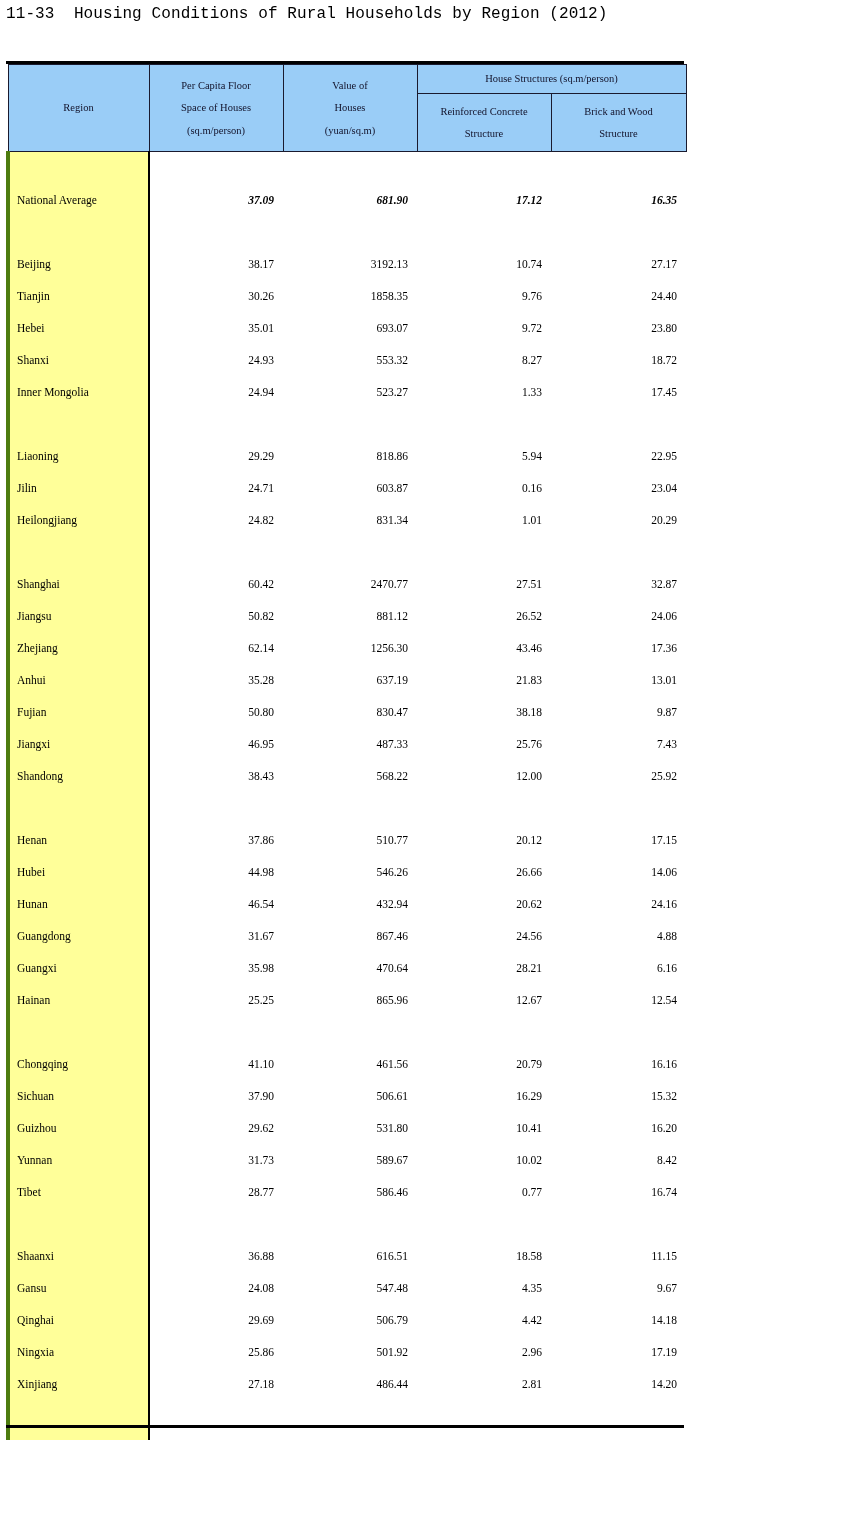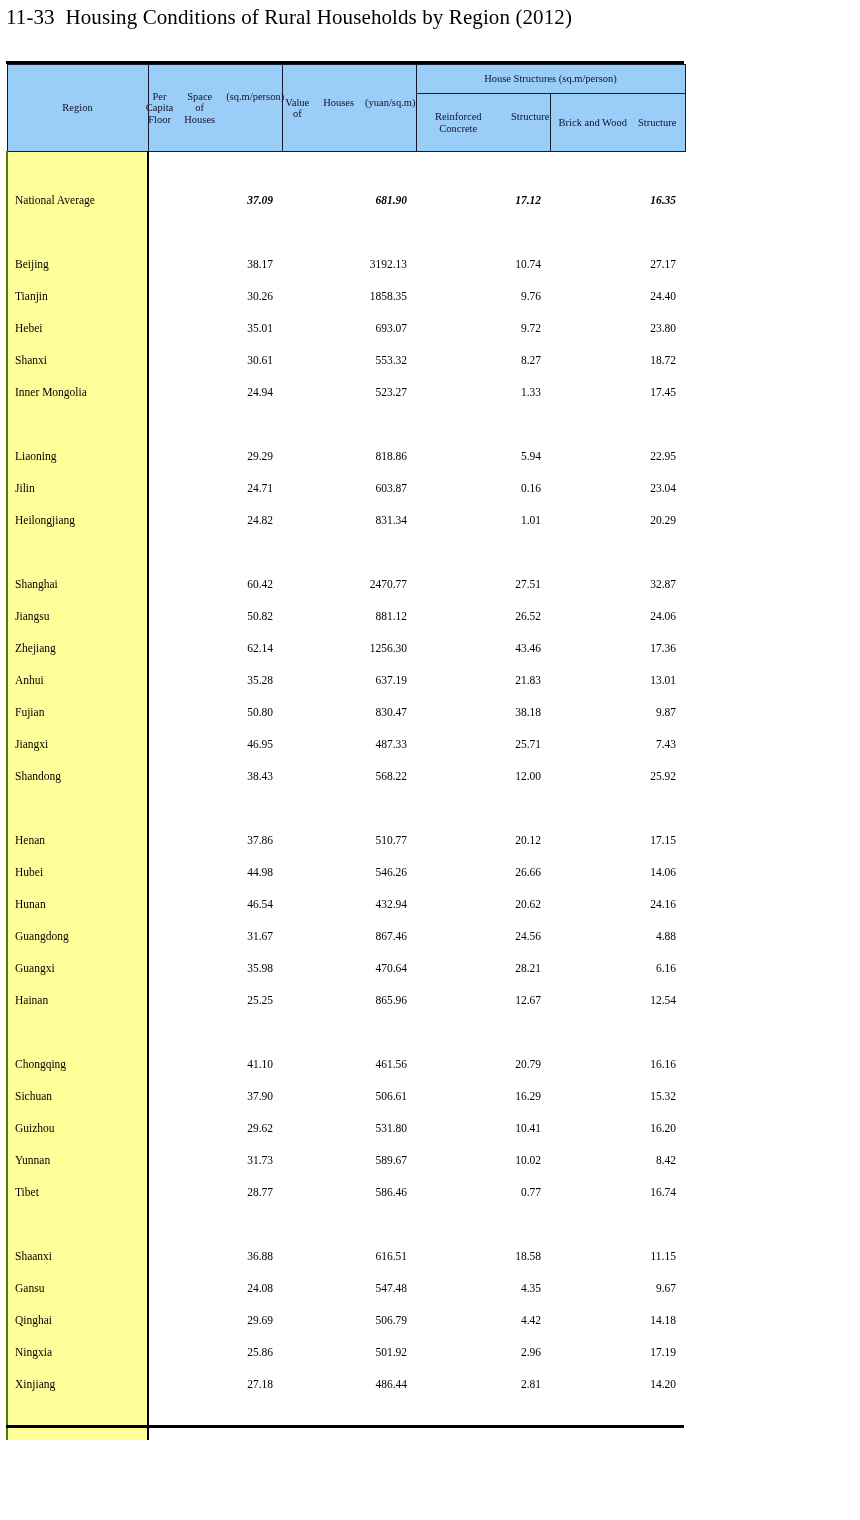--- a/index.html
+++ b/index.html
@@ -14,22 +14,22 @@
     font-family: "Liberation Serif", "DejaVu Serif", serif;
     color: #000000;
     overflow: hidden;
   }
 
   
   #page-title {
     position: absolute;
     left: 6px;
     top: 5px;
-    font-family: Liberation Serif, serif;
-    font-size: 21px;
+    font-family: Liberation Mono, monospace;
+    font-size: 16px;
     letter-spacing: 0.1px;
     white-space: pre;
     color: #000000;
   }
 
   
   #table-wrap {
     position: absolute;
     left: 6px;
     top: 64px;
@@ -57,21 +57,21 @@
     font-weight: normal;
     font-size: 10.5px;
     line-height: 1.05;
     text-align: center;
     vertical-align: middle;
     padding: 0;
     color: #12122a;
   }
   th .hdr-lines {
     display: flex;
-    flex-direction: row;
+    flex-direction: column;
     justify-content: center;
     gap: 11px;
   }
   th.h-region {
     height: 85px;
   }
   th.h-span {
     height: 28px;
   }
   th.h-sub {
@@ -103,21 +103,21 @@
     padding: 0;
     border: 0;
     height: 32px;
     font-size: 11.5px;
     line-height: 32px;
     vertical-align: middle;
     white-space: nowrap;
   }
   tbody td.region {
     background: #FFFF99;
-    border-left: 2px solid #4d7c0f;
+    border-left: 4px solid #4d7c0f;
     border-right: 2px solid #000000;
     padding-left: 7px;
     font-size: 11.5px;
     color: #000000;
   }
   tbody td.num {
     text-align: right;
     padding-right: 9px;
     background: #ffffff;
     color: #000000;
@@ -220,21 +220,21 @@
         </tr>
         <tr class="data-row">
           <td class="region">Hebei</td>
           <td class="num">35.01</td>
           <td class="num">693.07</td>
           <td class="num">9.72</td>
           <td class="num">23.80</td>
         </tr>
         <tr class="data-row">
           <td class="region">Shanxi</td>
-          <td class="num">30.61</td>
+          <td class="num">24.93</td>
           <td class="num">553.32</td>
           <td class="num">8.27</td>
           <td class="num">18.72</td>
         </tr>
         <tr class="data-row">
           <td class="region">Inner Mongolia</td>
           <td class="num">24.94</td>
           <td class="num">523.27</td>
           <td class="num">1.33</td>
           <td class="num">17.45</td>
@@ -306,21 +306,21 @@
           <td class="region">Fujian</td>
           <td class="num">50.80</td>
           <td class="num">830.47</td>
           <td class="num">38.18</td>
           <td class="num">9.87</td>
         </tr>
         <tr class="data-row">
           <td class="region">Jiangxi</td>
           <td class="num">46.95</td>
           <td class="num">487.33</td>
-          <td class="num">25.71</td>
+          <td class="num">25.76</td>
           <td class="num">7.43</td>
         </tr>
         <tr class="data-row">
           <td class="region">Shandong</td>
           <td class="num">38.43</td>
           <td class="num">568.22</td>
           <td class="num">12.00</td>
           <td class="num">25.92</td>
         </tr>
         <tr class="spacer">

